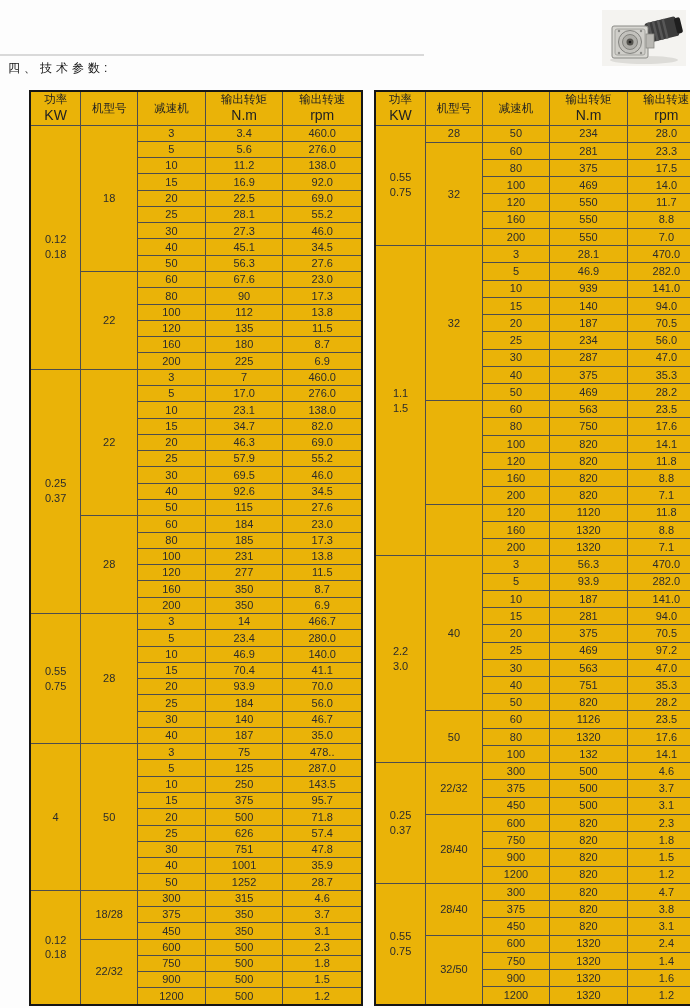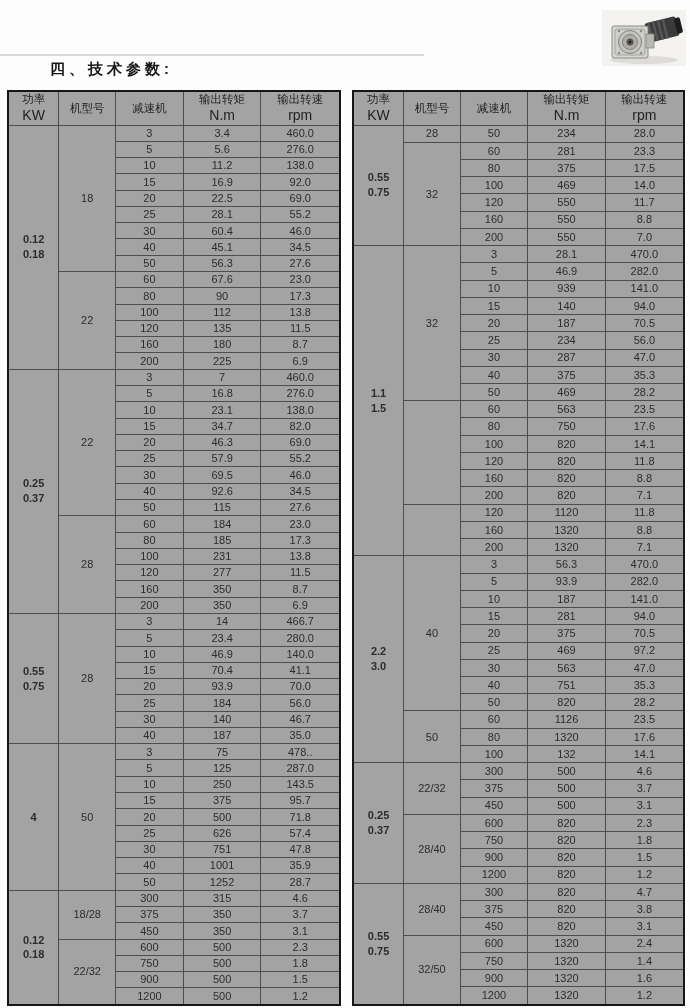--- a/index.html
+++ b/index.html
@@ -8,48 +8,49 @@
     background:#fdfdfd; color:#262626;
     font-family:"Liberation Sans", sans-serif;
     overflow:hidden;
   }
   .top-rule {
     position:absolute; left:0; top:54px; width:424px; height:2px;
     background:#d9d9d9;
   }
   .page-title {
     position:absolute; left:8px; top:60px;
-    font-size:15px; font-weight:bold; letter-spacing:4px; color:#161616;margin-left:42px;
+    font-size:12px; font-weight:normal; letter-spacing:4px; color:#161616;
   }
   .photo {
     position:absolute; right:4px; top:10px; width:84px; height:56px;
   }
   .spec-table {
     position:absolute; top:90px;
     border-collapse:collapse; table-layout:fixed;
-    background:#a3a3a3;
+    background:#eab308;
     border:2px solid #161616;
+    margin-left:22px;
   }
   #left-table  { left:7px;  width:334px; height:916px; }
   #right-table { left:352px; width:333px; height:916px; }
   .spec-table th, .spec-table td {
     border:1px solid #4d4d4d;
     text-align:center; vertical-align:middle;
     padding:0 2px; font-size:11px; line-height:1.15; color:#2c2c2c;
     overflow:hidden; white-space:nowrap;
   }
   .spec-table thead tr { height:34px; }
   .spec-table th { font-weight:normal; font-size:11.5px; color:#222; }
   .spec-table th .sub { font-size:14px; margin-top:1px; }
   col.c-power  { width:15.3%; }
   col.c-model  { width:17.1%; }
   col.c-ratio  { width:20.4%; }
   col.c-torque { width:23.4%; }
   col.c-speed  { width:23.8%; }
-  td.power-cell div { line-height:1.35;font-weight:bold; }
+  td.power-cell div { line-height:1.35; }
 </style>
 </head>
 <body>
 
 <div class="top-rule"></div>
 
 <div class="page-title">四、技术参数:</div>
 
 <svg class="photo" viewBox="0 0 84 56" xmlns="http://www.w3.org/2000/svg">
   <rect x="0" y="0" width="84" height="56" fill="#f4f3f0"></rect>
@@ -138,21 +139,21 @@
         <td>22.5</td>
         <td>69.0</td>
       </tr>
       <tr>
         <td>25</td>
         <td>28.1</td>
         <td>55.2</td>
       </tr>
       <tr>
         <td>30</td>
-        <td>60.4</td>
+        <td>27.3</td>
         <td>46.0</td>
       </tr>
       <tr>
         <td>40</td>
         <td>45.1</td>
         <td>34.5</td>
       </tr>
       <tr>
         <td>50</td>
         <td>56.3</td>
@@ -194,21 +195,21 @@
           <div>0.25</div>
           <div>0.37</div>
         </td>
         <td rowspan="9" class="model-cell">22</td>
         <td>3</td>
         <td>7</td>
         <td>460.0</td>
       </tr>
       <tr>
         <td>5</td>
-        <td>16.8</td>
+        <td>17.0</td>
         <td>276.0</td>
       </tr>
       <tr>
         <td>10</td>
         <td>23.1</td>
         <td>138.0</td>
       </tr>
       <tr>
         <td>15</td>
         <td>34.7</td>

